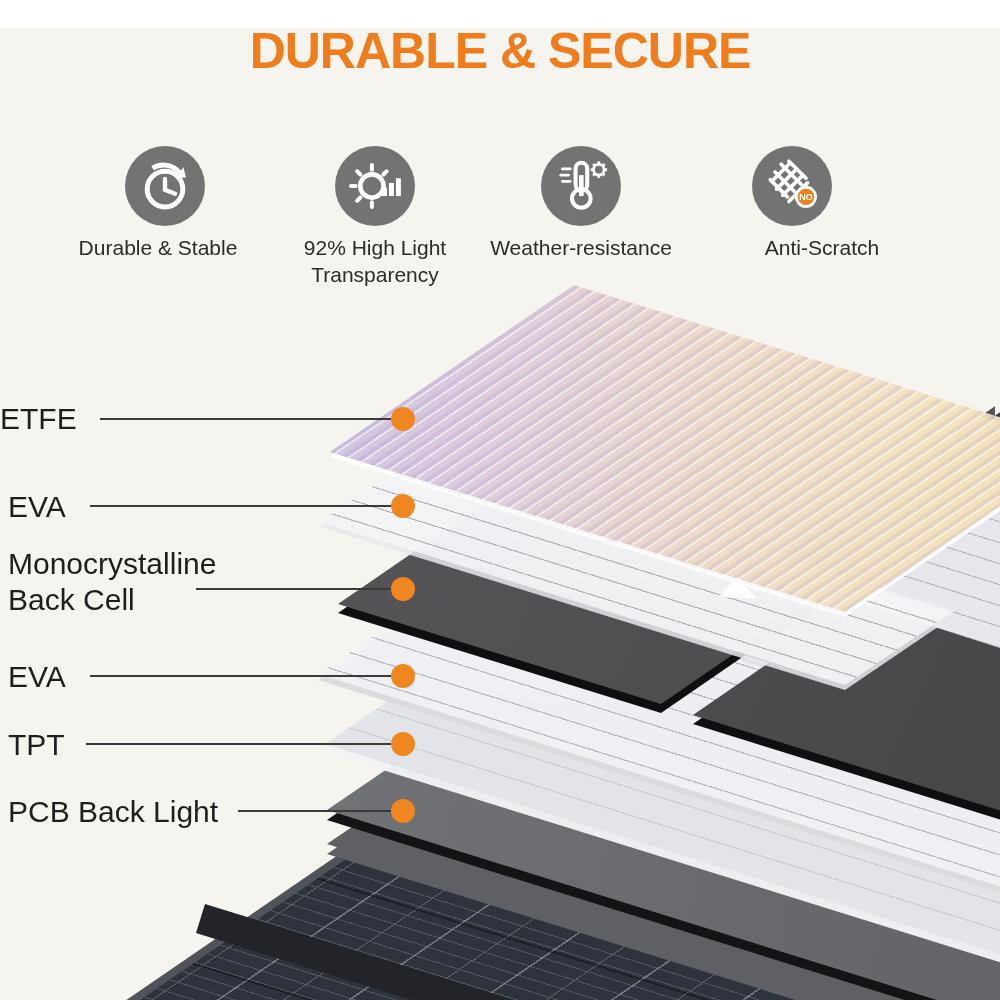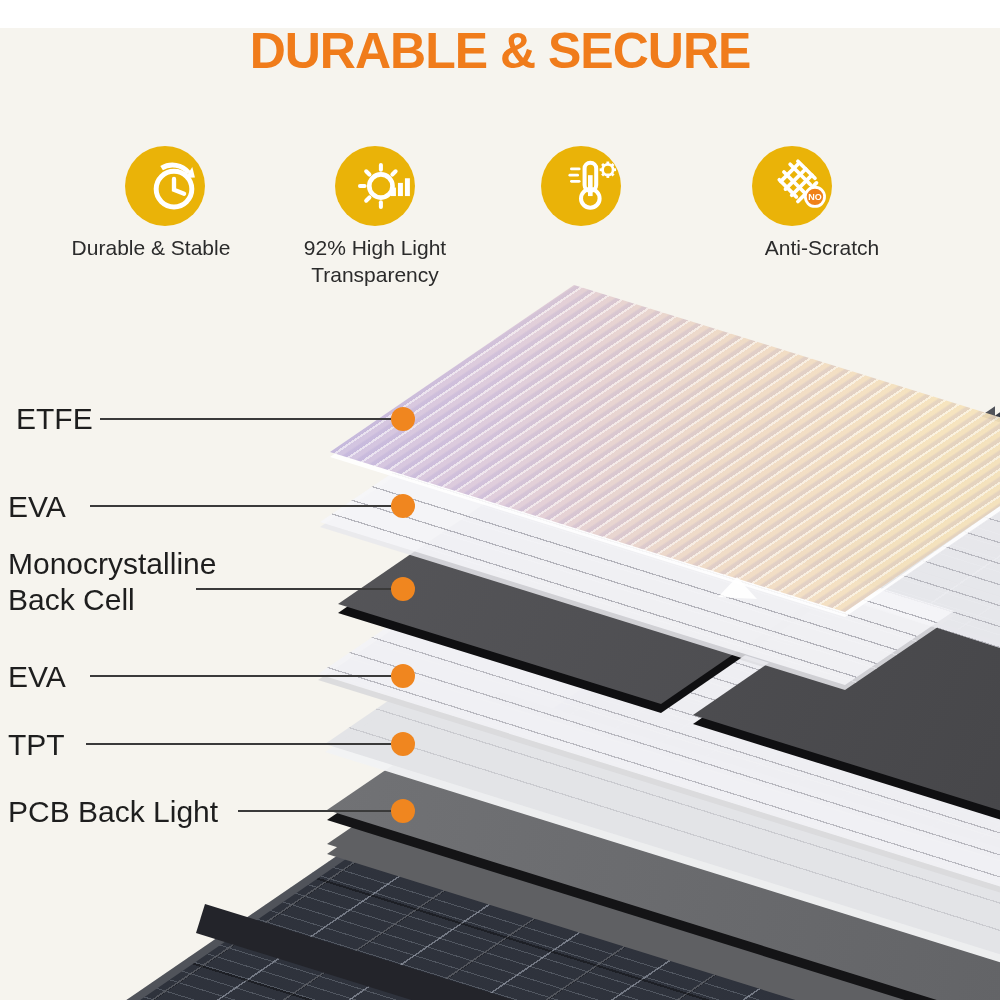--- a/index.html
+++ b/index.html
@@ -9,22 +9,22 @@
     font-family:Liberation Sans, sans-serif;
     margin-top:28px;
   }
   
   .title{
     position:absolute;left:0;top:-6px;width:1000px;text-align:center;
     font-size:50px;font-weight:bold;letter-spacing:-1px;color:#f07c1b;z-index:90;
   }
   .feature{position:absolute;top:118px;z-index:90;}
   .feature-circle{
-    width:80px;height:80px;border-radius:50%;background:#eab308;
-    display:flex;align-items:center;justify-content:flex-end;
+    width:80px;height:80px;border-radius:50%;background:#737373;
+    display:flex;align-items:center;justify-content:center;
   }
   .feature-label{
     position:absolute;top:206px;width:220px;text-align:center;z-index:90;
     font-size:21px;color:#2b2b2b;line-height:27px;
   }
   
   .layer-label{
     position:absolute;font-size:30px;line-height:36px;color:#1e1e1e;z-index:92;white-space:nowrap;
   }
   .leader-line{position:absolute;height:2px;background:#3a3a3a;z-index:91;}
@@ -106,21 +106,21 @@
   <div class="feature" style="left:125px;">
     <div class="feature-circle">
       <svg width="62" height="62" viewBox="0 0 40 40">
         <circle cx="20" cy="22" r="11.5" fill="none" stroke="#fff" stroke-width="3.2"></circle>
         <path d="M20 15.5 V22.5 L26.5 25" stroke="#fff" stroke-width="2.8" fill="none" stroke-linecap="round"></path>
         <path d="M12 8.5 A13.5 13.5 0 0 1 29.5 11.5" stroke="#fff" stroke-width="3.2" fill="none"></path>
         <path d="M33.5 14.5 L27.2 14.8 L31.8 7.8 Z" fill="#fff"></path>
       </svg>
     </div>
   </div>
-  <div class="feature-label" style="left:41px;">Durable &amp; Stable</div>
+  <div class="feature-label" style="left:48px;">Durable &amp; Stable</div>
 
   <div class="feature" style="left:335px;">
     <div class="feature-circle">
       <svg width="62" height="62" viewBox="0 0 40 40">
         <circle cx="18" cy="20" r="7.5" fill="none" stroke="#fff" stroke-width="3"></circle>
         <g stroke="#fff" stroke-width="2.6" stroke-linecap="round">
           <line x1="18" y1="6.5" x2="18" y2="9.5"></line>
           <line x1="18" y1="30.5" x2="18" y2="33.5"></line>
           <line x1="4.5" y1="20" x2="7.5" y2="20"></line>
           <line x1="8.5" y1="10.5" x2="10.6" y2="12.6"></line>
@@ -156,20 +156,21 @@
           <line x1="26.2" y1="9.5" x2="28.1" y2="9.5"></line>
           <line x1="34.9" y1="9.5" x2="36.8" y2="9.5"></line>
           <line x1="27.8" y1="5.8" x2="29.1" y2="7.1"></line>
           <line x1="33.9" y1="11.9" x2="35.2" y2="13.2"></line>
           <line x1="35.2" y1="5.8" x2="33.9" y2="7.1"></line>
           <line x1="29.1" y1="11.9" x2="27.8" y2="13.2"></line>
         </g>
       </svg>
     </div>
   </div>
+  <div class="feature-label" style="left:471px;">Weather-resistance</div>
 
   <div class="feature" style="left:752px;">
     <div class="feature-circle">
       <svg width="62" height="62" viewBox="0 0 40 40">
         <g stroke="#fff" stroke-width="2.4" stroke-linecap="round">
           <path d="M7 17 L18 6"></path>
             <path d="M10 22 L23 9"></path>
             <path d="M14 26 L27 13"></path>
             <path d="M18 30 L30 18"></path>
           <path d="M13 6 L26 19"></path>
@@ -208,21 +209,21 @@
       <div class="face f-patch"></div>
     </div>
   <div class="sheet w-eva1">
       <div class="face f-eva1"></div>
     </div>
   <div class="sheet w-etfe">
       <div class="face f-etfe"></div>
     </div>
   <div class="face f-fold"></div>
 
-  <div class="layer-label" style="left:16px;top:373px;">ETFE</div>
+  <div class="layer-label" style="left:0;top:373px;">ETFE</div>
   <div class="leader-line" style="left:100px;top:390px;width:291px;"></div>
   <div class="leader-dot" style="left:391px;top:379px;"></div>
 
   <div class="layer-label" style="left:8px;top:461px;">EVA</div>
   <div class="leader-line" style="left:90px;top:477px;width:301px;"></div>
   <div class="leader-dot" style="left:391px;top:466px;"></div>
 
   <div class="layer-label" style="left:8px;top:518px;">
     <div>Monocrystalline</div>
     <div>Back Cell</div>

